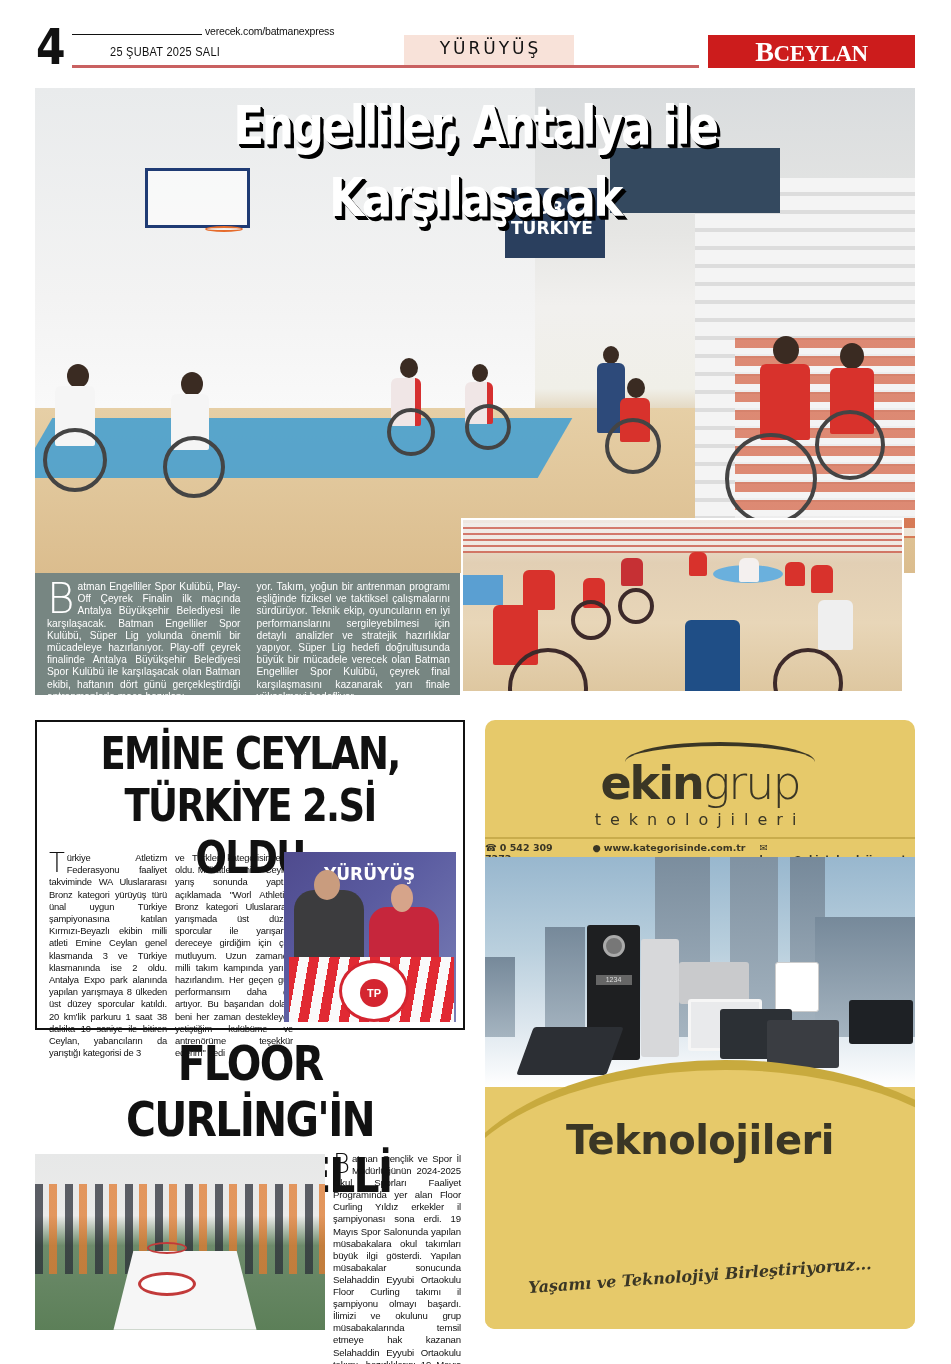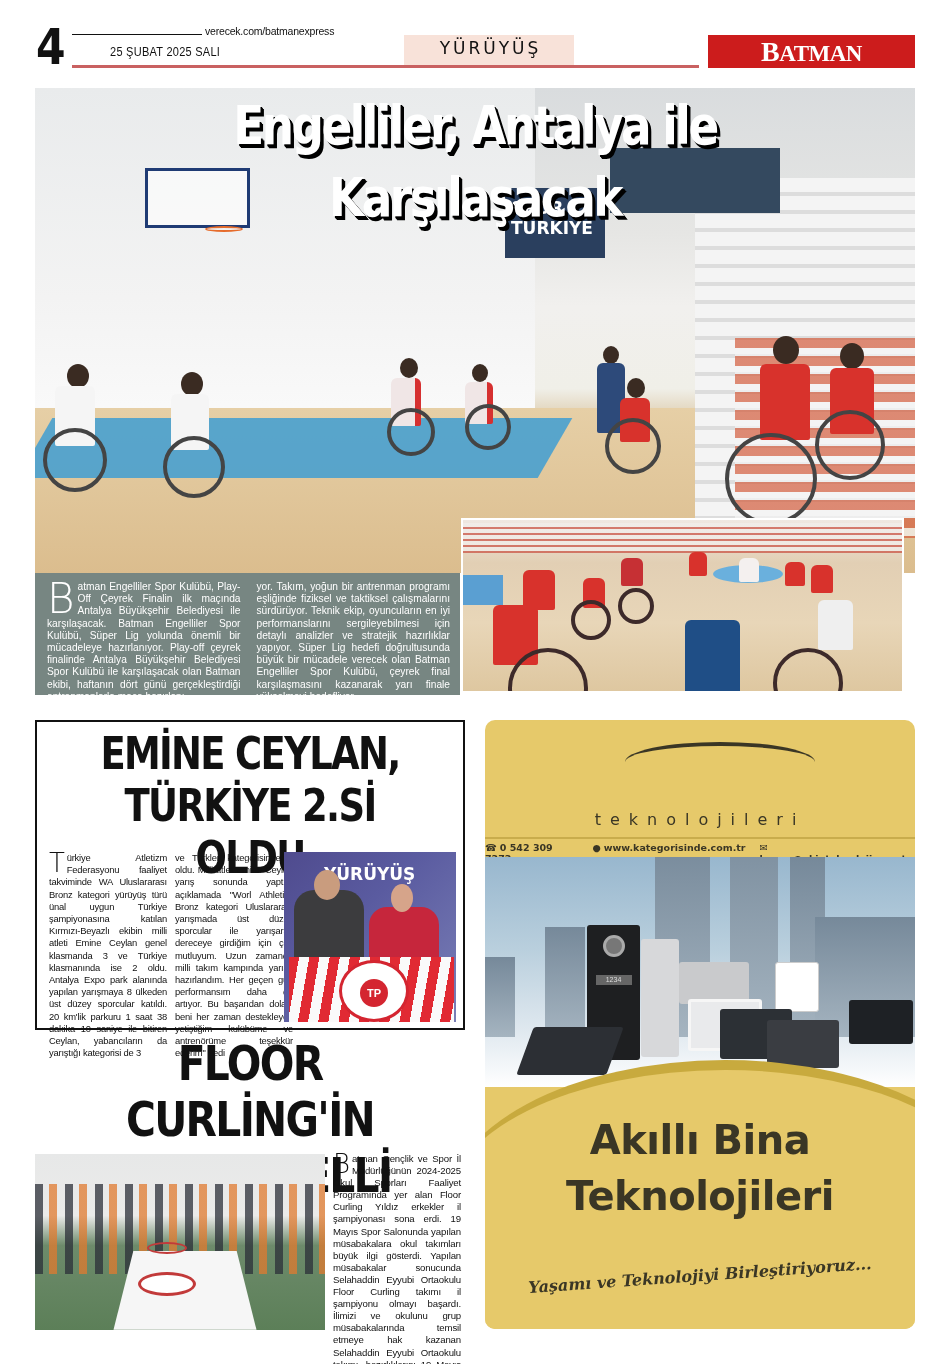--- a/index.html
+++ b/index.html
@@ -99,21 +99,21 @@
 <body>
 
 <div class="page-num">4</div>
 <div class="top-rule"></div>
 <div class="fb">verecek.com/batmanexpress</div>
 <div class="date">25  ŞUBAT  2025  SALI</div>
 <div class="section-tab"></div>
 <div class="section-label">YÜRÜYÜŞ</div>
 <div class="red-rule"></div>
 <div class="brand">
-  <span class="big">B</span><span>ATMAN </span><span class="big">E</span><span>XPRESS</span>
+  <span class="big">B</span><span>CEYLAN </span><span class="big">E</span><span>XPRESS</span>
 </div>
 
 <div class="main-photo">
   <div class="photo-wall"></div>
   <div class="floor"></div>
   <div class="blue-court"></div>
   <div class="stands"></div>
   <div class="stands-red"></div>
   <div class="banner-2"></div>
   <div class="banner-spor" style="white-space:pre-line">SPOR
@@ -210,20 +210,23 @@
   <div class="cp-mat"></div>
   <div class="cp-ring2"></div>
   <div class="cp-ring"></div>
 </div>
 <div class="curling-text">
   <span class="curling-drop">B</span><span>atman Gençlik ve Spor İl Müdürlüğünün 2024-2025 Okul Sporları Faaliyet Programında yer alan Floor Curling Yıldız erkekler il şampiyonası sona erdi. 19 Mayıs Spor Salonunda yapılan müsabakalara okul takımları büyük ilgi gösterdi. Yapılan müsabakalar sonucunda Selahaddin Eyyubi Ortaokulu Floor Curling takımı il şampiyonu olmayı başardı. İlimizi ve okulunu grup müsabakalarında temsil etmeye hak kazanan Selahaddin Eyyubi Ortaokulu takımı, hazırlıklarını 19 Mayıs Spor Salonunda aralıksız sürdürüyor.</span>
 </div>
 
 <div class="ad">
   <div class="ad-arc"></div>
+  <div class="ad-logo">
+    <b>ekin</b><span class="thin">grup</span>
+  </div>
   <div class="ad-sub">teknolojileri</div>
   <div class="ad-divider"></div>
   <div class="ad-contact">
     <span><span class="ic">☎</span><span>0 542 309 7272</span></span>
     <span><span class="ic">●</span><span>www.kategorisinde.com.tr</span></span>
     <span><span class="ic">✉</span><span>kerem@ekinteknoloji.com.tr</span></span>
   </div>
   <div class="ad-img">
     <div class="bld" style="left:60px;width:40px;height:110px"></div>
     <div class="bld" style="left:170px;width:55px;height:200px"></div>
@@ -239,17 +242,16 @@
     <div class="dev" style="left:194px;top:105px;width:70px;height:42px;background:#c9cacc"></div>
     <div class="dev" style="left:290px;top:105px;width:44px;height:50px;background:#fff;border:1px solid #ccc"></div>
     <div class="dev" style="left:203px;top:142px;width:74px;height:52px;background:#e9eaec;border:3px solid #f6f6f6"></div>
     <div class="dev" style="left:235px;top:152px;width:72px;height:50px;background:#2c3035"></div>
     <div class="dev" style="left:282px;top:163px;width:72px;height:48px;background:#3a3d42"></div>
     <div class="dev" style="left:364px;top:143px;width:64px;height:44px;background:#1e2125"></div>
     <div class="dev" style="left:40px;top:170px;width:90px;height:48px;background:#2c2f34;transform:skewX(-20deg)"></div>
   </div>
   <div class="ad-swoosh"></div>
   <div class="ad-head">
-    <div>Akıllı Bina</div>
     <div>Teknolojileri</div>
   </div>
   <div class="ad-slogan">Yaşamı ve Teknolojiyi Birleştiriyoruz...</div>
 </div>
 
 </body></html>

